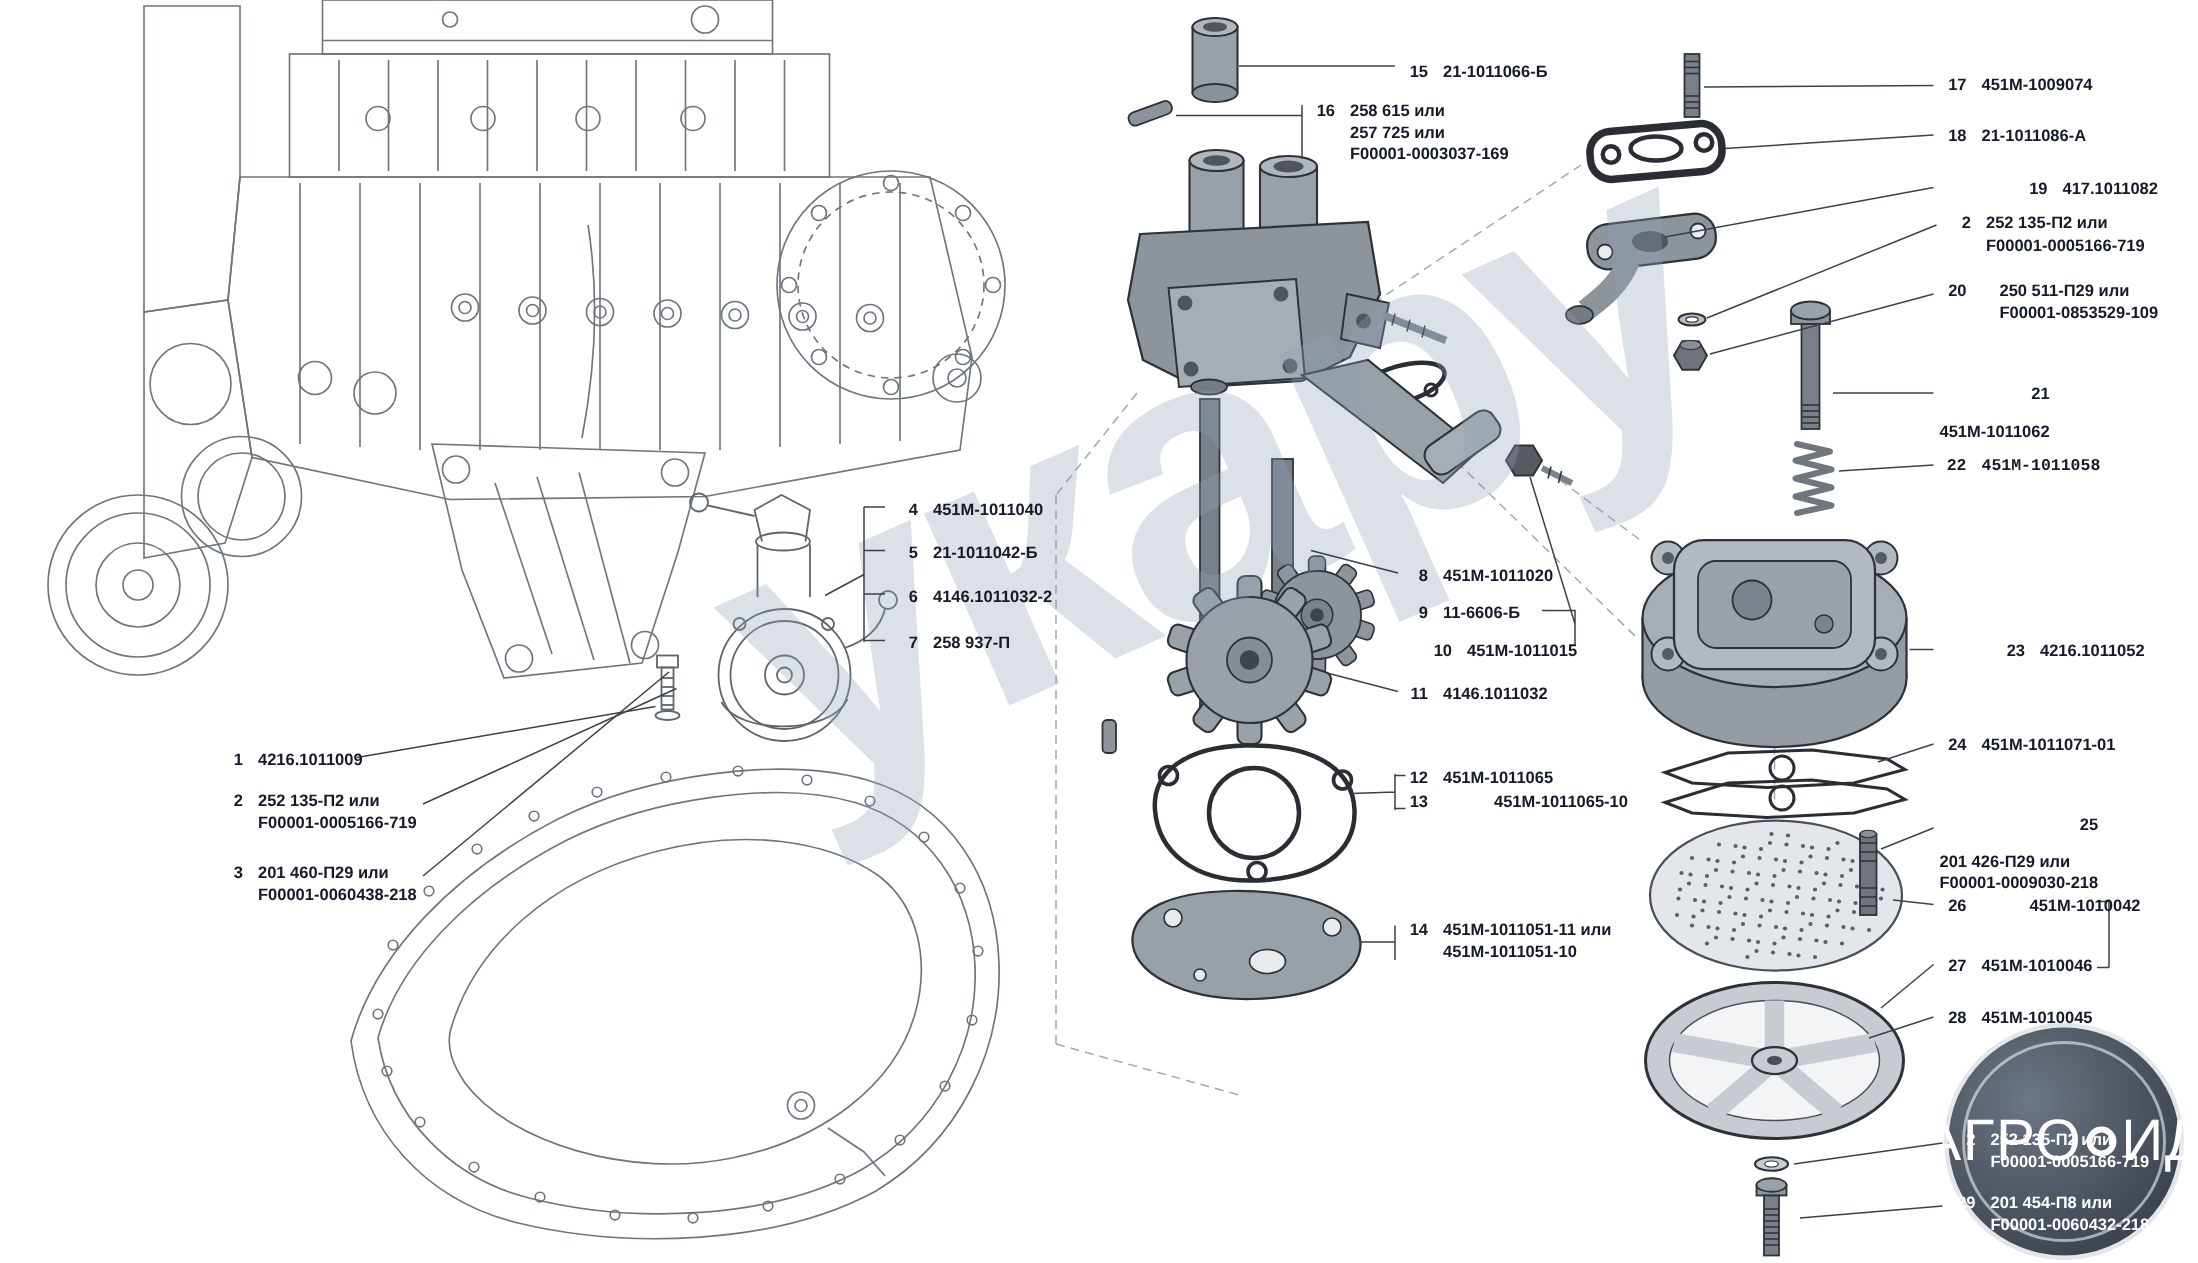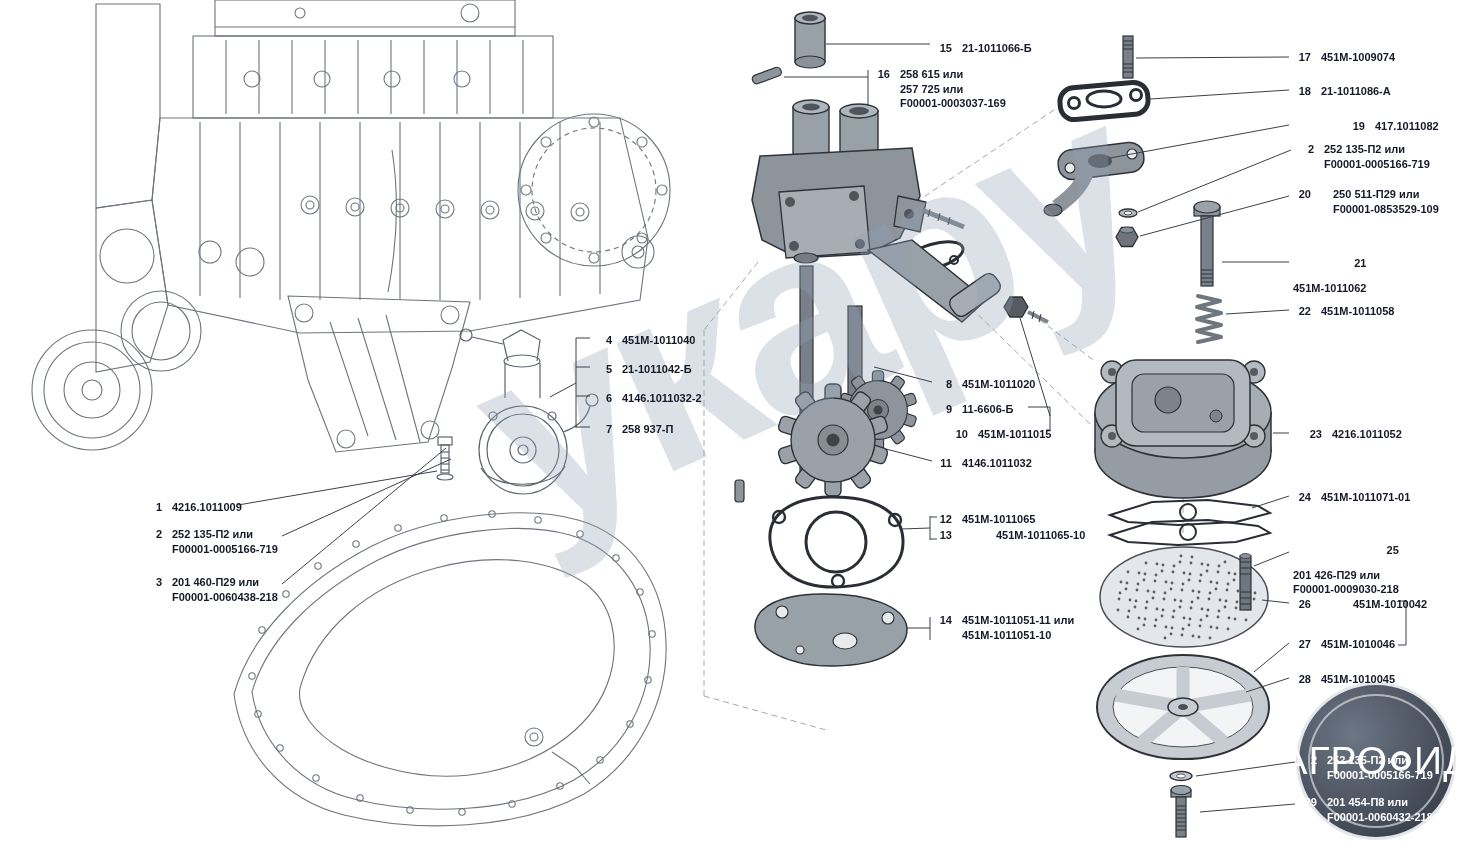--- a/index.html
+++ b/index.html
@@ -708,27 +708,27 @@
           <div>250 511-П29 или</div>
           <div>F00001-0853529-109</div>
         </span>
       </div>
       <div class="callout" style="left: 1293px; top: 256px; flex-direction: column;">
         <span class="num">21</span>
         <span class="txt">
           <div>451М-1011062</div>
         </span>
       </div>
-      <div class="callout" style="left: 1293px; top: 304px;">
+      <div class="callout" style="left: 1293px; top: 304px; font-family: Liberation Mono, monospace;">
         <span class="num">22</span>
         <span class="txt">
           <div>451М-1011058</div>
         </span>
       </div>
-      <div class="callout" style="left: 1304px; top: 427px; justify-content: space-between;">
+      <div class="callout" style="left: 1332px; top: 427px; justify-content: space-between;">
         <span class="num">23</span>
         <span class="txt">
           <div>4216.1011052</div>
         </span>
       </div>
       <div class="callout" style="left: 1293px; top: 490px;">
         <span class="num">24</span>
         <span class="txt">
           <div>451М-1011071-01</div>
         </span>

